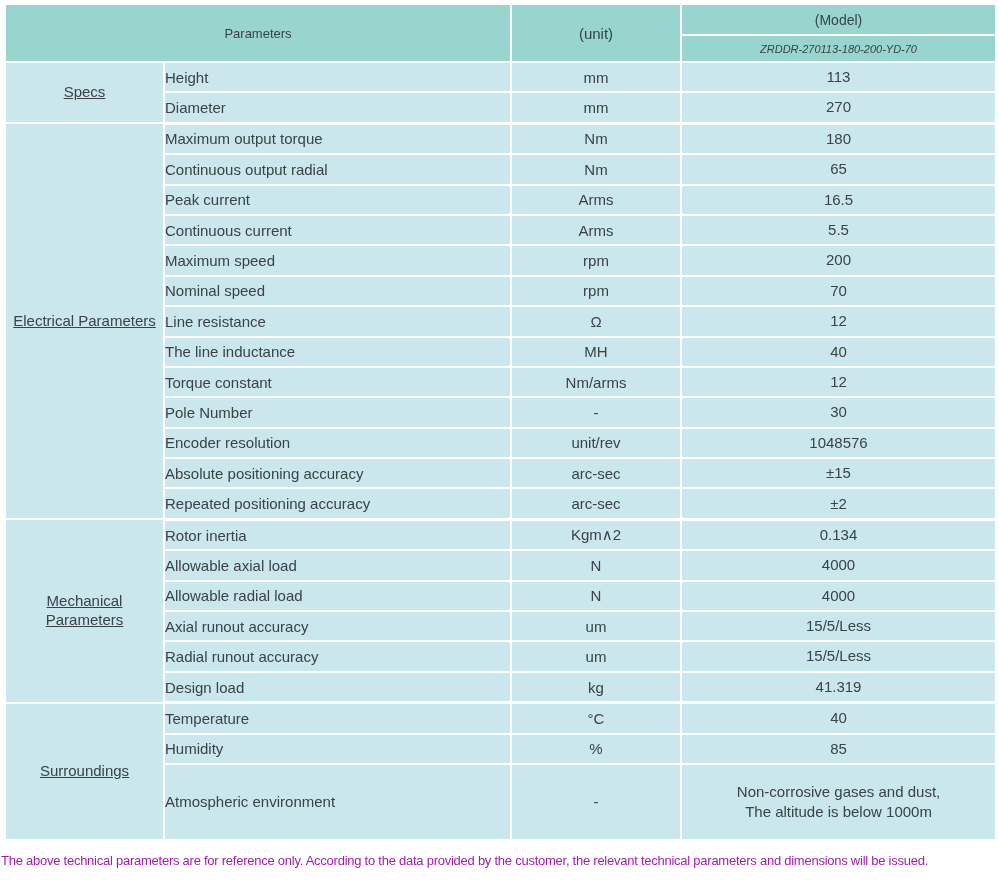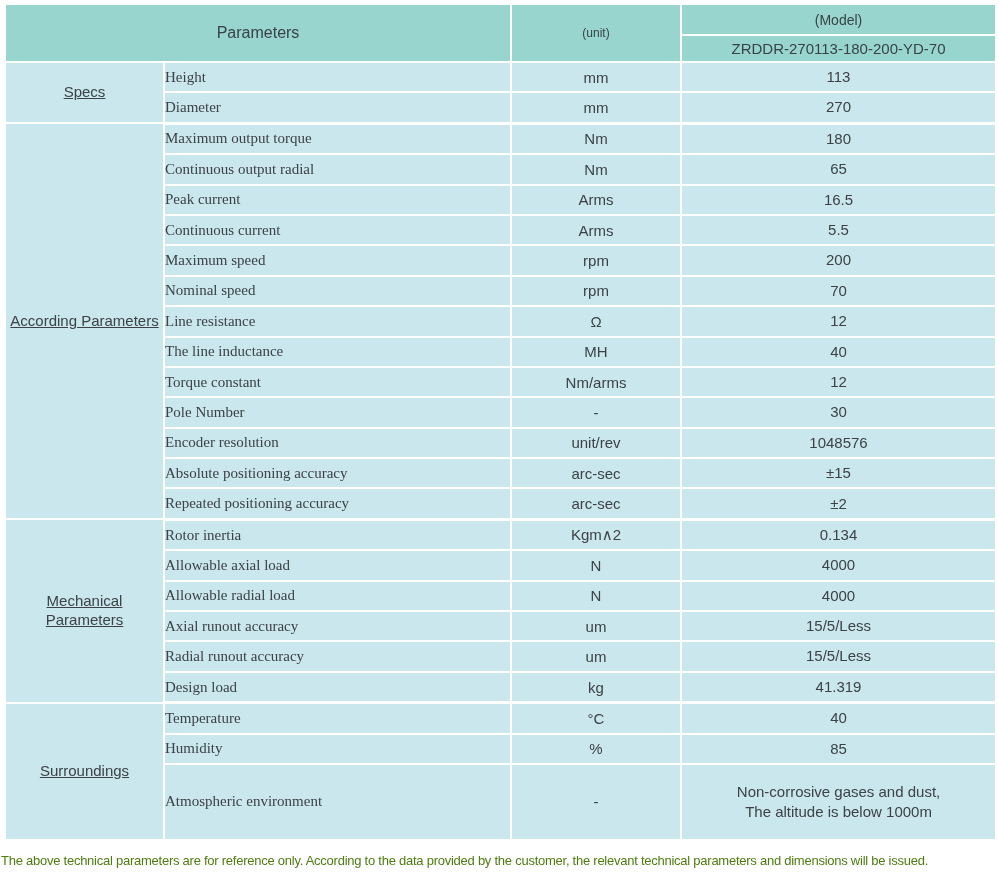--- a/index.html
+++ b/index.html
@@ -28,56 +28,55 @@
     border: 2px solid #ffffff;
     padding: 0;
     font-weight: 400;
     overflow: hidden;
   }
   thead th {
     background: #98d5cf;
     color: #394345;
     text-align: center;
   }
-  th.params-cell  { font-size: 16px; }
-  th.unitH-cell   { font-size: 12px; }
+  th.params-cell  { font-size: 13px; }
+  th.unitH-cell   { font-size: 15px; }
   th.model-cell   { font-size: 14px; height: 29px; }
-  th.modelno-cell { font-size: 15px; height: 25px; border-bottom: 3px solid #ffffff; }
+  th.modelno-cell { font-size: 11px; height: 25px; border-bottom: 3px solid #ffffff; font-style: italic; }
   tbody td {
     background: #cae7ee;
     font-size: 15px;
     height: 28.4px;
   }
   td.cat {
     text-align: center;
     padding: 0 26px;
     line-height: 1.25;
     border-bottom: 3px solid #ffffff;
     text-decoration: underline;
   }
   td.param {
     text-align: left;
     padding-left: 27px;
-    font-family: Liberation Serif, serif;
   }
   td.unit, td.value {
     text-align: center;
   }
   td.value {
     white-space: pre-line;
     line-height: 1.35;
   }
   tr.sec-end td { border-bottom-width: 3px; }
   tr.tall td    { height: 74px; }
   .footer-note {
     margin: 11px 0 0 1px;
     font-size: 13px;
     letter-spacing: -0.25px;
     white-space: nowrap;
-    color: #4d7c0f;
+    color: #a21caf;
   }
 </style>
 </head>
 <body>
 
 <div class="page">
   <table class="spec-table">
     <colgroup>
       <col style="width:159px">
       <col style="width:347px">
@@ -100,21 +99,21 @@
           <td class="param">Height</td>
           <td class="unit">mm</td>
           <td class="value">113</td>
         </tr>
         <tr class="sec-end">
           <td class="param">Diameter</td>
           <td class="unit">mm</td>
           <td class="value">270</td>
         </tr>
         <tr>
-          <td class="cat" rowspan="13">According Parameters</td>
+          <td class="cat" rowspan="13">Electrical Parameters</td>
           <td class="param">Maximum output torque</td>
           <td class="unit">Nm</td>
           <td class="value">180</td>
         </tr>
         <tr>
           <td class="param">Continuous output radial</td>
           <td class="unit">Nm</td>
           <td class="value">65</td>
         </tr>
         <tr>

